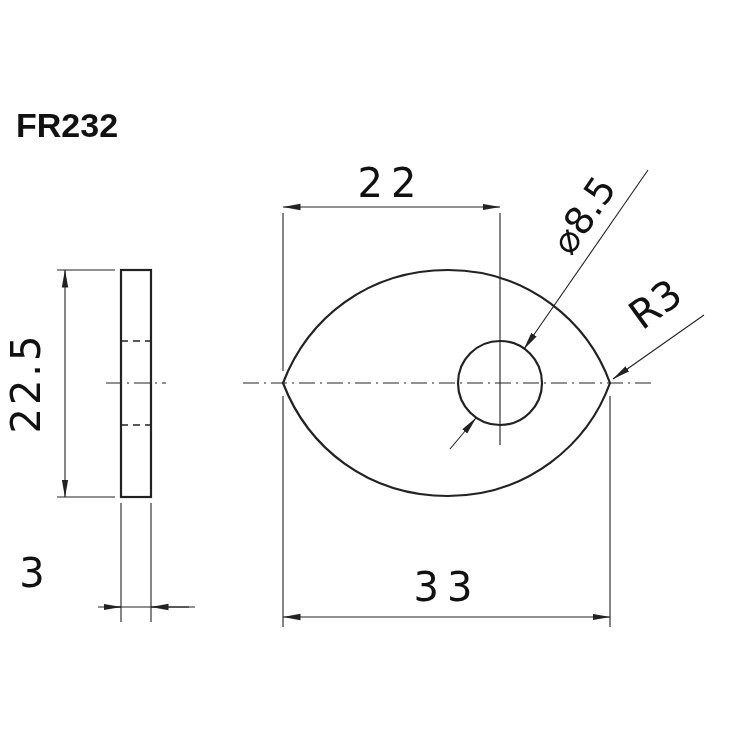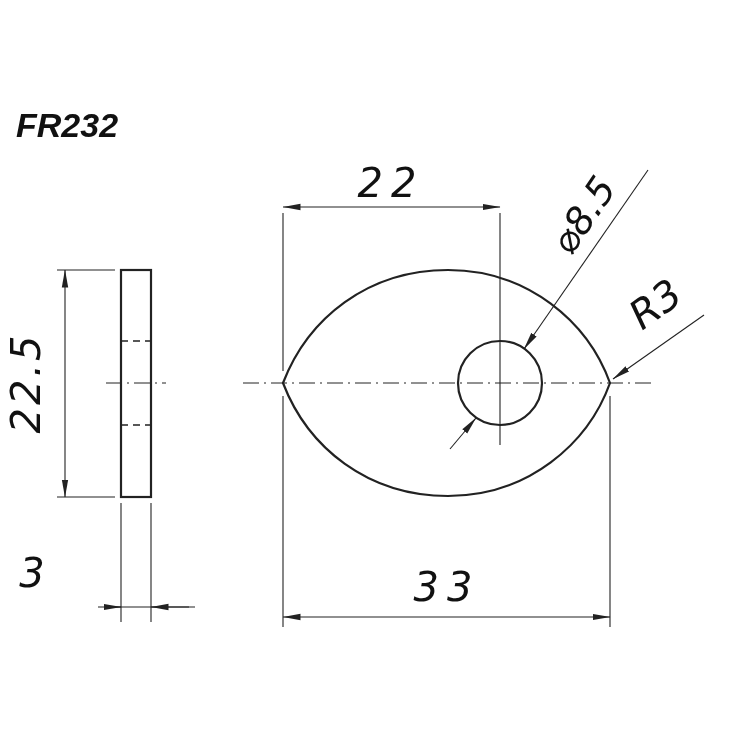--- a/index.html
+++ b/index.html
@@ -6,21 +6,20 @@
     margin: 0;
     padding: 0;
     background: #ffffff;
   }
   .canvas {
     position: relative;
     width: 750px;
     height: 750px;
     background: #ffffff;
     overflow: hidden;
-    font-style: italic;
   }
   svg {
     display: block;
   }
   .outline {
     fill: none;
     stroke: #222222;
     stroke-width: 2.2;
     stroke-linecap: round;
   }

